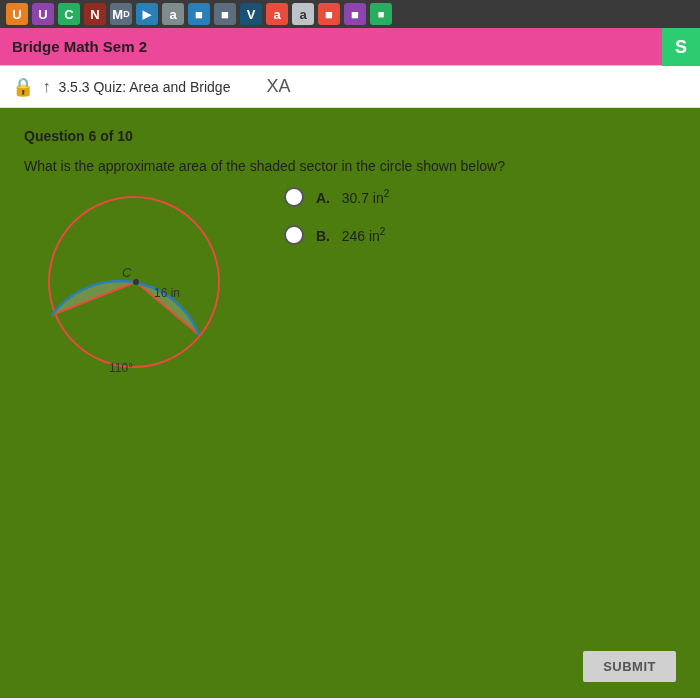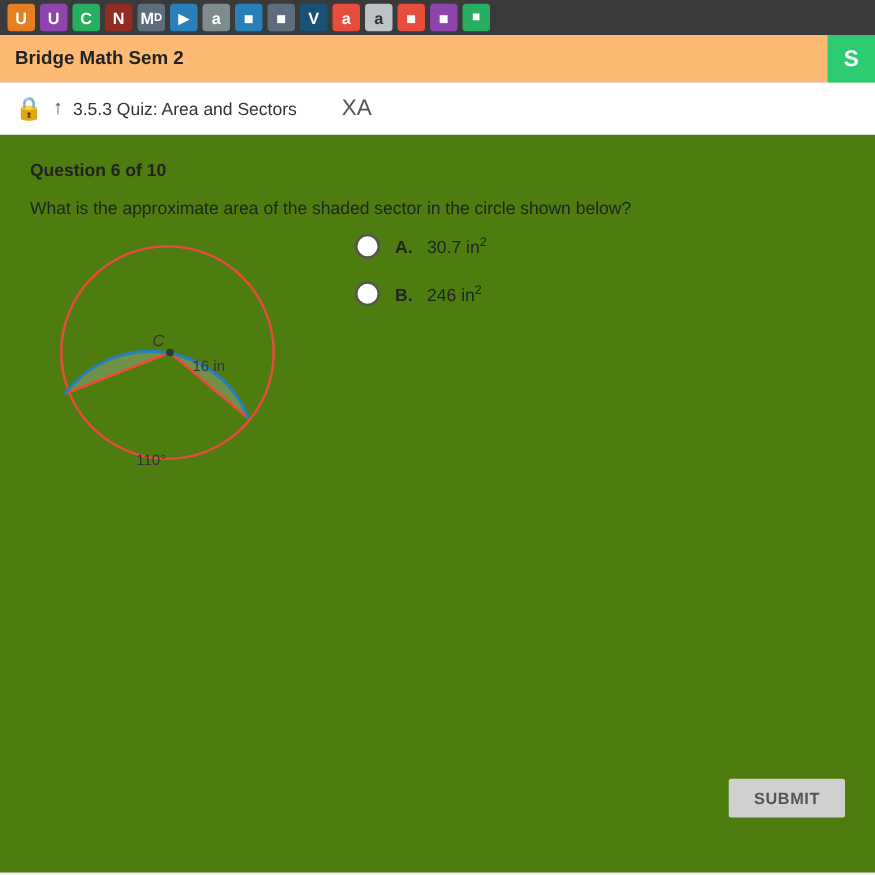--- a/index.html
+++ b/index.html
@@ -36,21 +36,21 @@
     .tab-icon.green { background: #27ae60; color: #fff; }
     .tab-icon.dark-red { background: #922b21; }
     .tab-icon.blue { background: #2980b9; }
     .tab-icon.gray { background: #7f8c8d; }
     .tab-icon.light-gray { background: #bdc3c7; color: #333; }
     .tab-icon.darkblue { background: #1a5276; }
 
     
     .app-titlebar {
       height: 38px;
-      background: #fdba74;
+      background: #ec4899;
       display: flex;
       align-items: center;
       padding: 0 12px;
       border-bottom: 1px solid #ccc;
       position: relative;
     }
     .app-title {
       font-size: 15px;
       font-weight: bold;
       color: #222;
@@ -160,21 +160,21 @@
     .answer-letter {
       font-weight: bold;
     }
     sup {
       font-size: 10px;
     }
 
     
     .submit-container {
       position: absolute;
-      bottom: 44px;
+      bottom: 16px;
       right: 24px;
     }
     .submit-button {
       background: #d0d0d0;
       color: #555;
       border: none;
       padding: 8px 20px;
       font-size: 13px;
       font-weight: bold;
       letter-spacing: 0.5px;
@@ -204,21 +204,21 @@
 </div>
 
 <div class="app-titlebar">
   <span class="app-title">Bridge Math Sem 2</span>
   <div class="app-title-logo">S</div>
 </div>
 
 <div class="quiz-navbar">
   <span class="quiz-navbar-icon">🔒</span>
   <span class="quiz-navbar-arrow">↑</span>
-  <span class="quiz-navbar-text">3.5.3 Quiz:  Area and Sectors</span>
+  <span class="quiz-navbar-text">3.5.3 Quiz:  Area and Bridge</span>
   <span class="quiz-navbar-right" style="cursor:pointer;margin-left:28px;">XA</span>
 </div>
 
 <div class="main-content">
 
   <div class="question-label">Question 6 of 10</div>
   <div class="question-text">What is the approximate area of the shaded sector in the circle shown below?</div>
 
   <div class="question-body">
 

